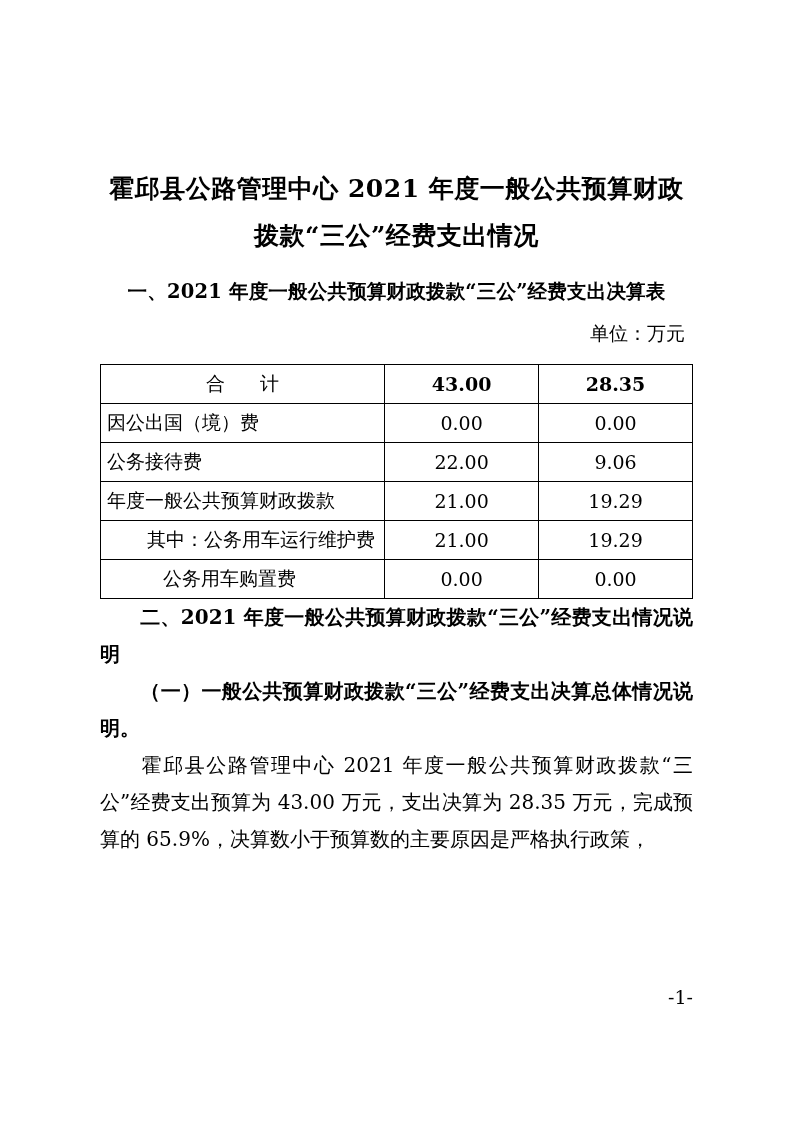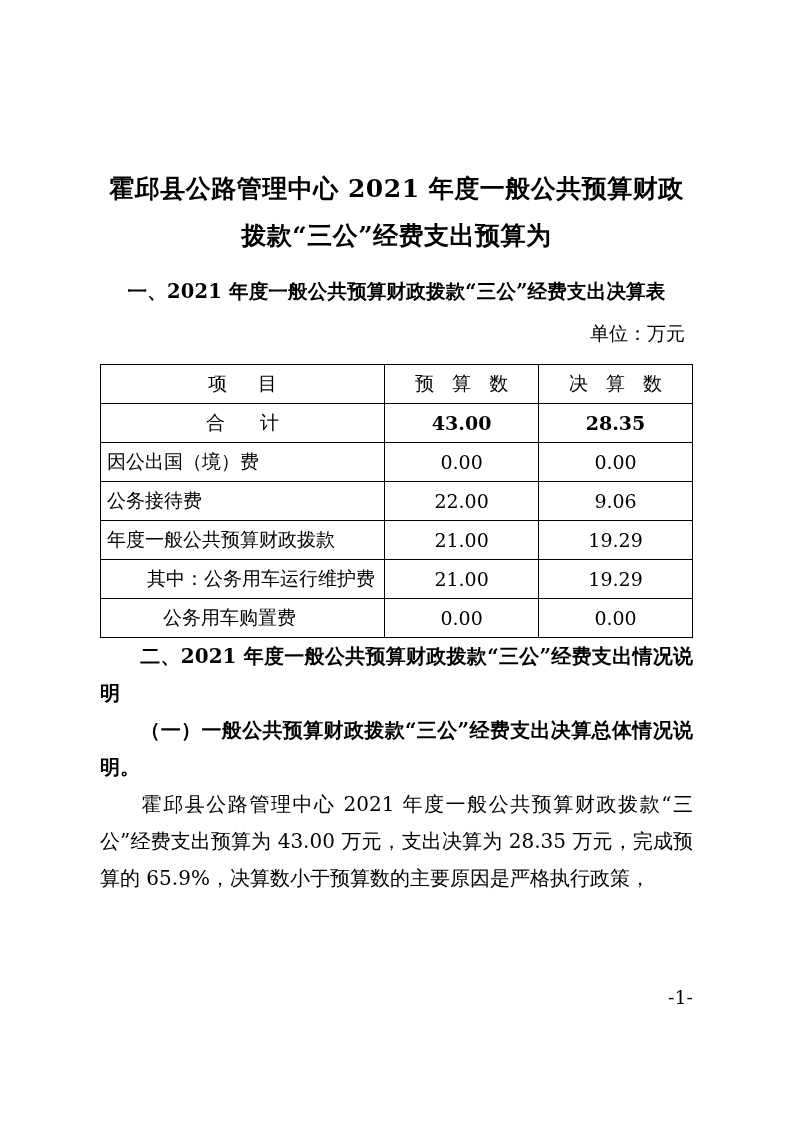--- a/index.html
+++ b/index.html
@@ -109,39 +109,34 @@
     font-size: 19px;
   }
 </style>
 </head>
 <body>
 
 <div class="page">
 
   <div class="doc-title">
     <span class="line">霍邱县公路管理中心 2021 年度一般公共预算财政</span>
-    <span class="line">拨款“三公”经费支出预算为</span>
+    <span class="line">拨款“三公”经费支出情况</span>
   </div>
 
   <div class="section-heading">一、2021 年度一般公共预算财政拨款“三公”经费支出决算表</div>
 
   <div class="unit-line">单位：万元</div>
 
   <table class="budget">
     <colgroup>
         <col class="c1">
         <col class="c2">
         <col class="c3">
       </colgroup>
     <tbody>
-      <tr>
-        <th class="hdr-cell">项　目</th>
-        <th class="hdr-cell">预 算 数</th>
-        <th class="hdr-cell">决 算 数</th>
-      </tr>
       <tr>
         <td class="total-label">合　计</td>
         <td class="num bold">43.00</td>
         <td class="num bold">28.35</td>
       </tr>
       <tr>
         <td class="row-label">因公出国（境）费</td>
         <td class="num">0.00</td>
         <td class="num">0.00</td>
       </tr>

